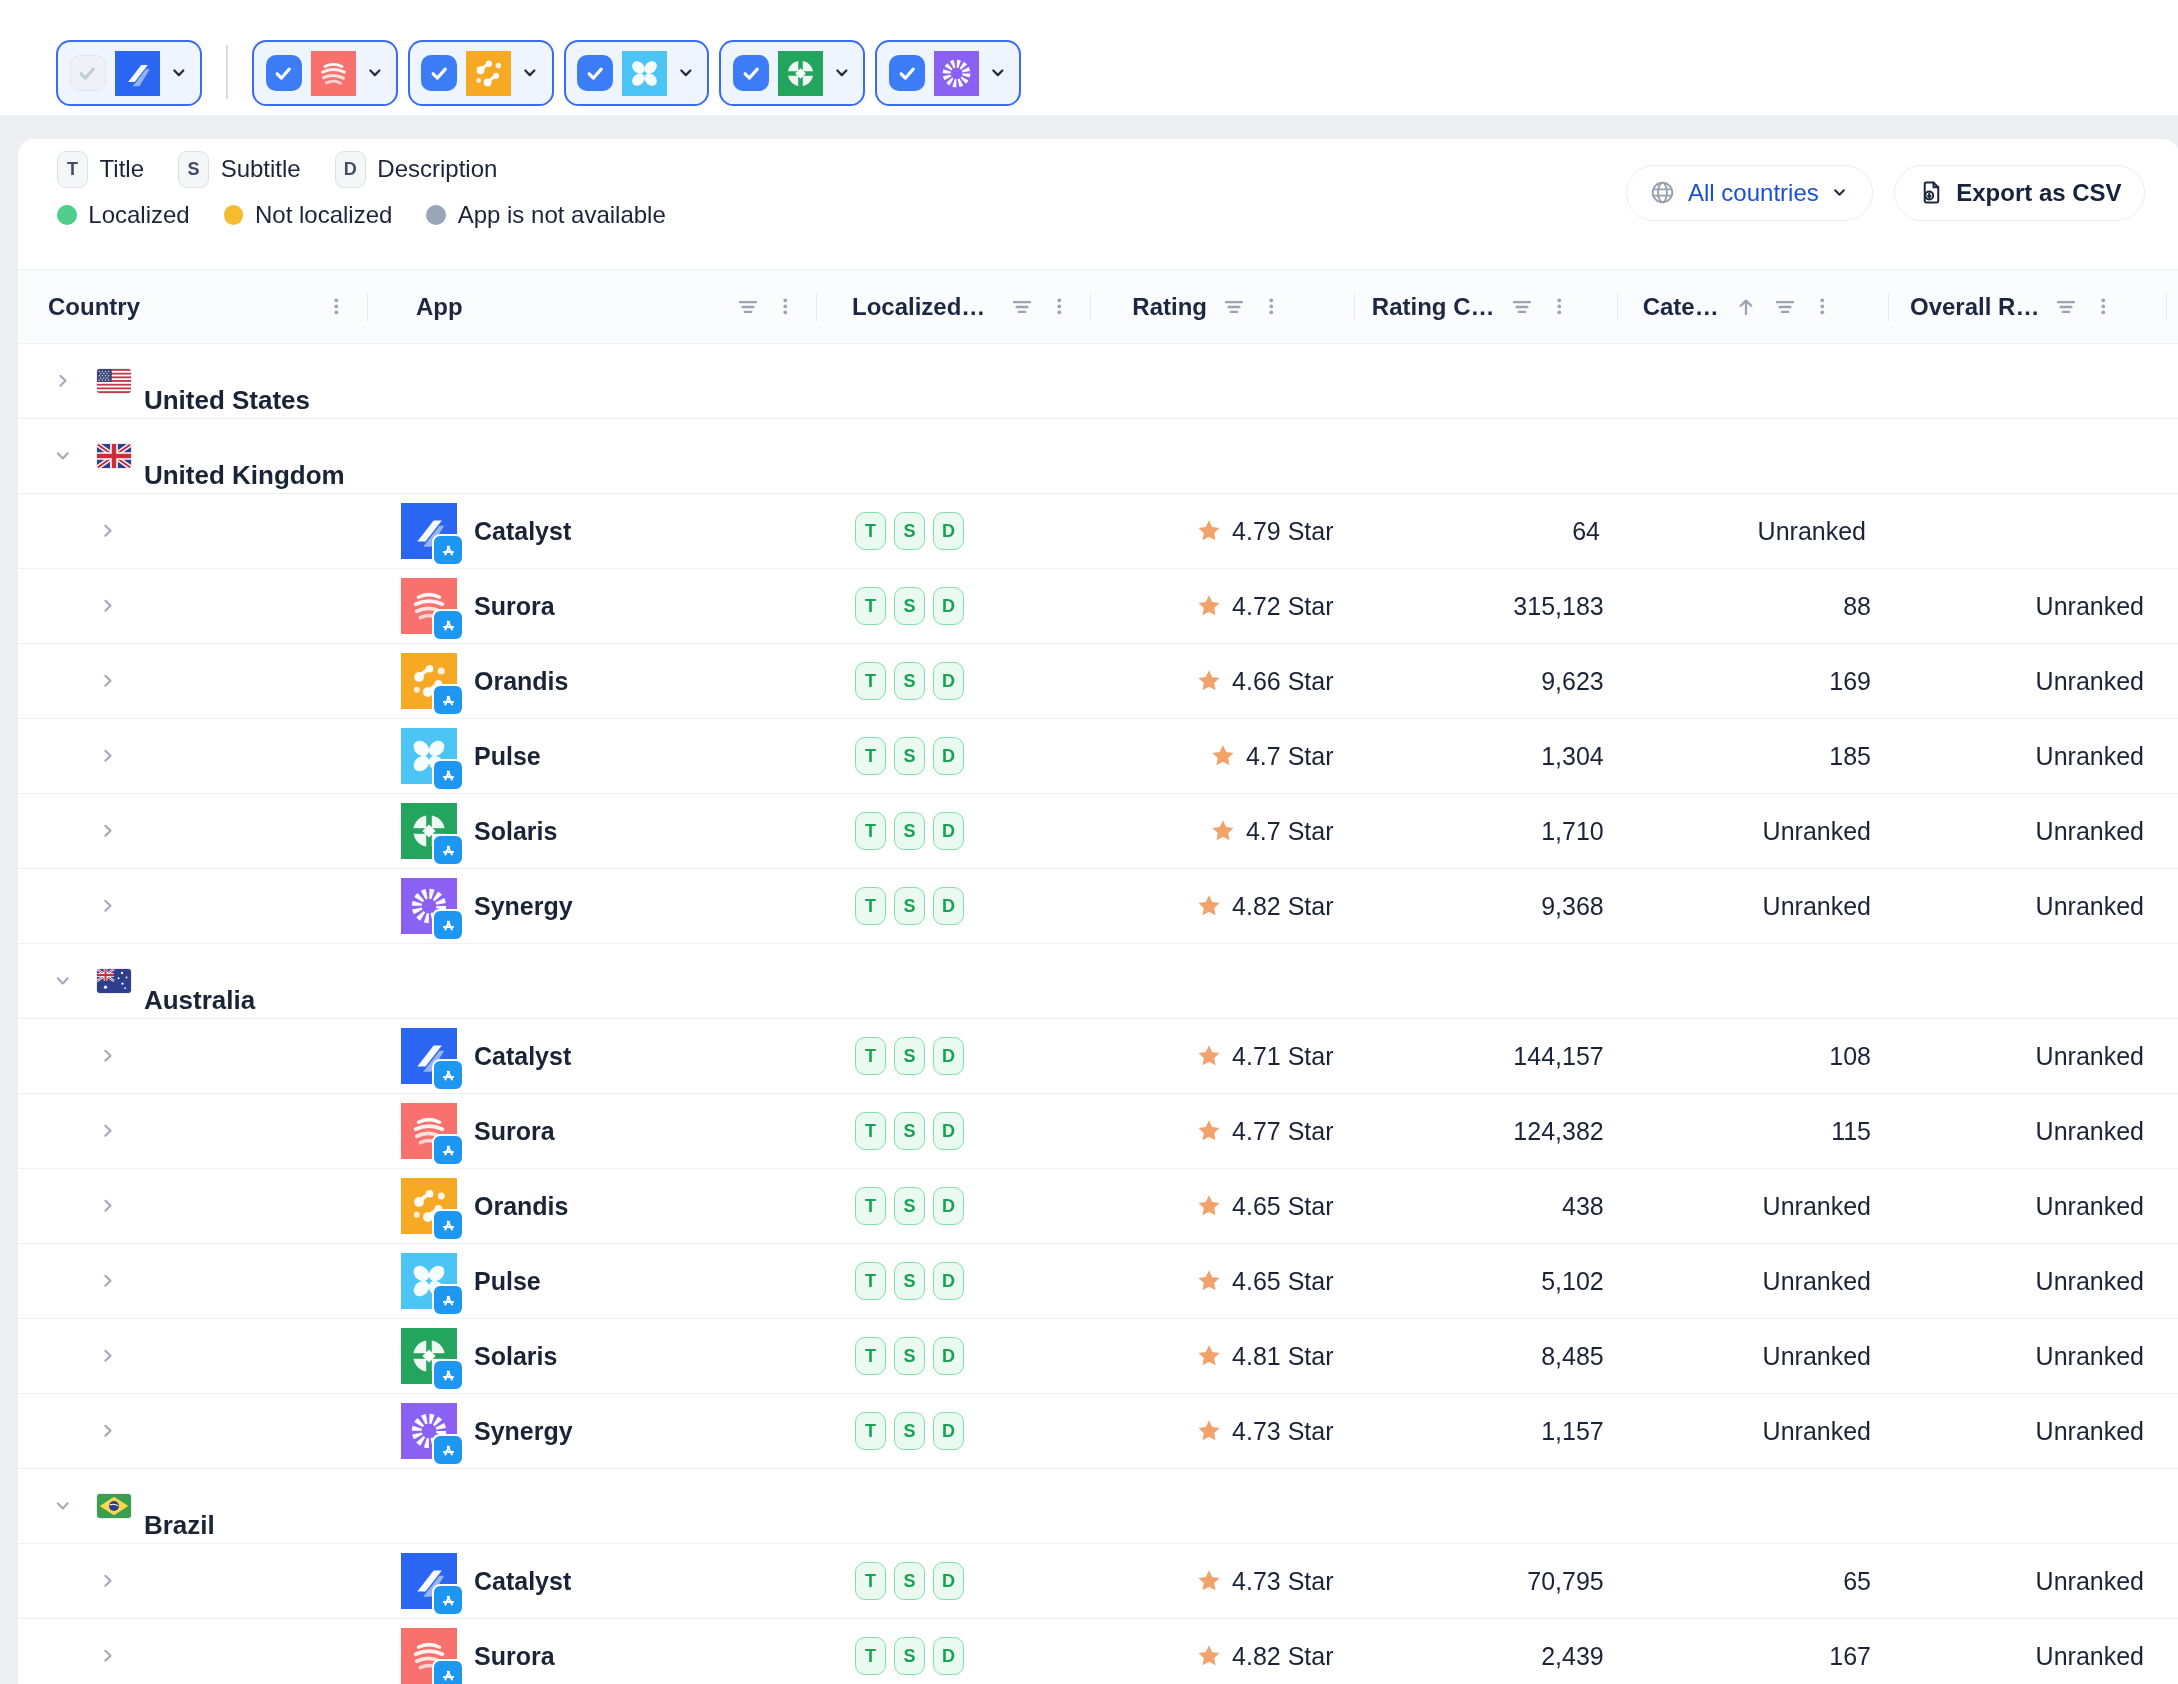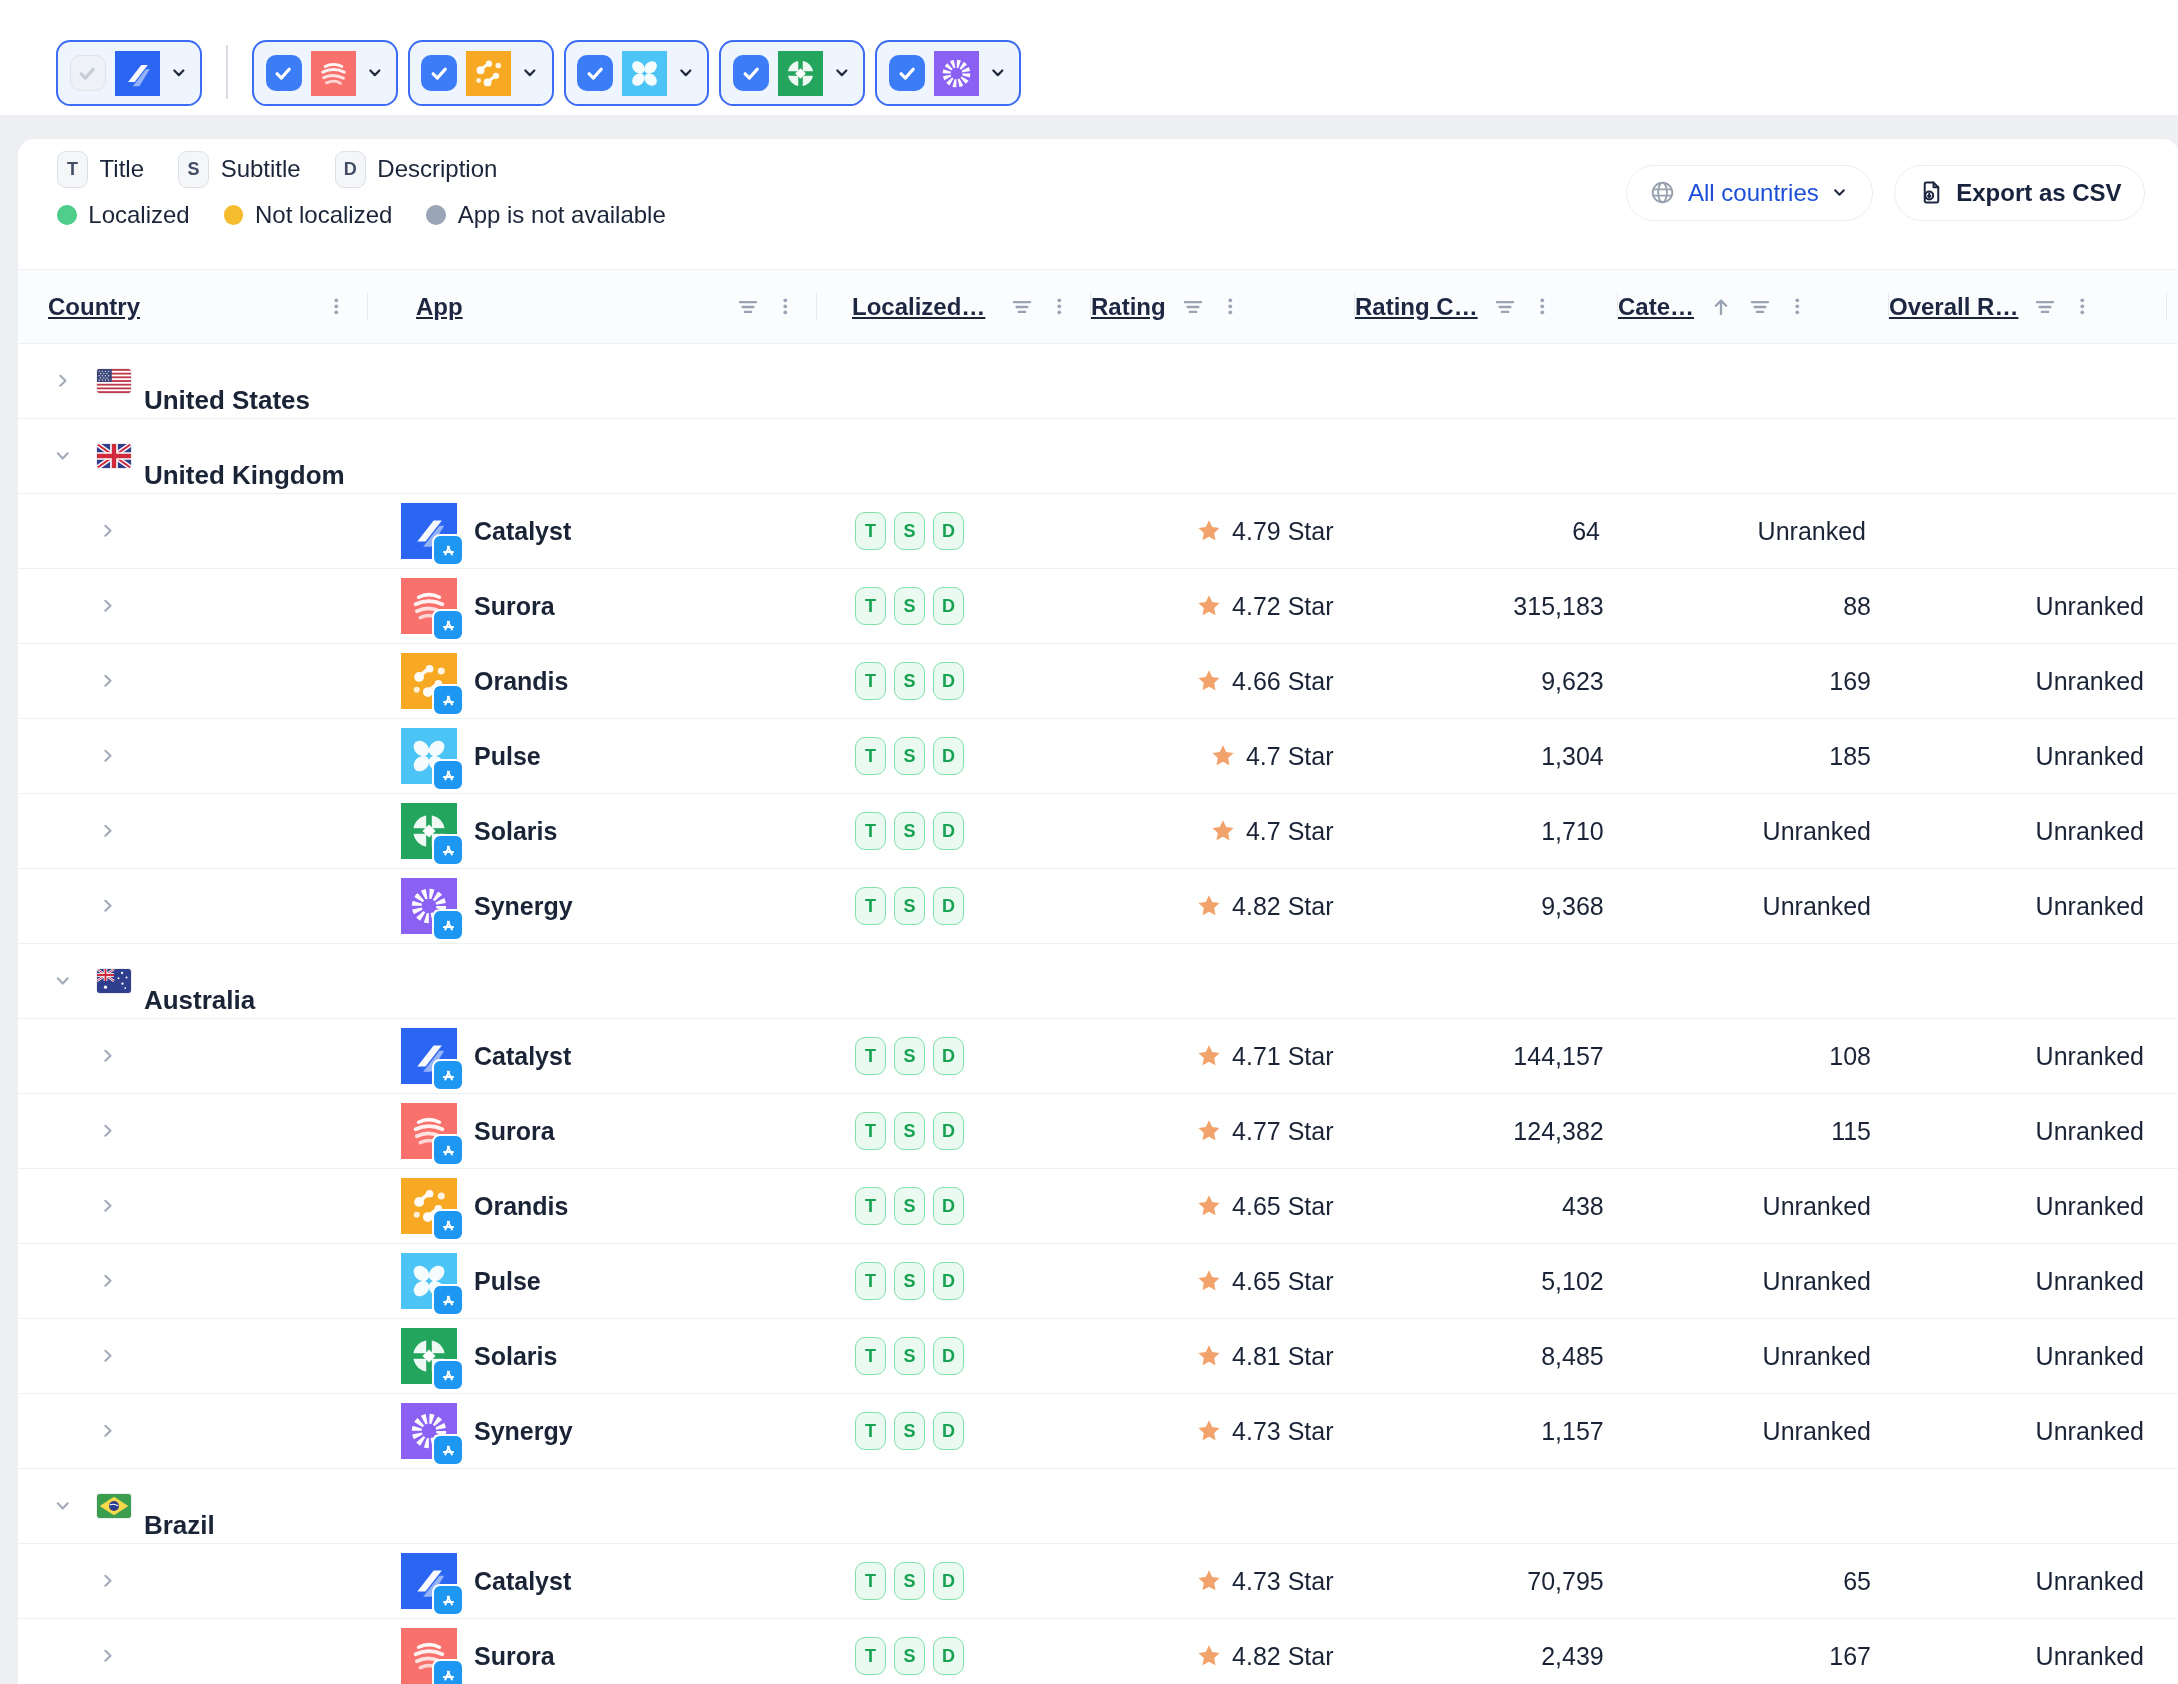--- a/index.html
+++ b/index.html
@@ -66,26 +66,25 @@
   .pill .chev svg{width:19px;height:19px;}
   .pill.countries .label{color:#1d4ed8;font-size:24px;font-weight:500;}
   .pill.export .label{color:#17223c;font-size:24px;font-weight:700;}
 
   
   .table{--cols:350px 449px 274px 264px 263px 271px 278px 1fr;}
   .thead{
     display:grid;grid-template-columns:var(--cols);height:75px;
     background:#fbfcfe;border-top:0.9px solid #eef1f4;border-bottom:0.9px solid #eef1f4;
     box-sizing:border-box;
-    text-decoration:underline;
   }
   .th{display:flex;align-items:center;position:relative;font-size:24px;font-weight:700;color:#1d2742;cursor:pointer;}
   .th::after{content:"";position:absolute;right:0;top:23px;height:28px;width:1.3px;background:#e7eaef;}
   .th .sp{flex:1;}
-  .th.right{justify-content:flex-start;padding-right:32px;}
+  .th.right{justify-content:center;padding-right:32px;}
   .th.c0{padding-left:30px;padding-right:21.5px;}
   .th.c1{padding-left:48px;padding-right:21.5px;}
   .th.c2{padding-left:35px;padding-right:21.5px;}
   .hicon{margin-left:15px;display:flex;align-items:center;}
   .hicon svg{width:24px;height:24px;}
   .hicon.kebab svg{width:20.6px;height:20.6px;}
 
   .row{
     display:grid;grid-template-columns:var(--cols);height:75px;
     border-bottom:0.9px solid #eef1f4;background:#fff;box-sizing:border-box;

